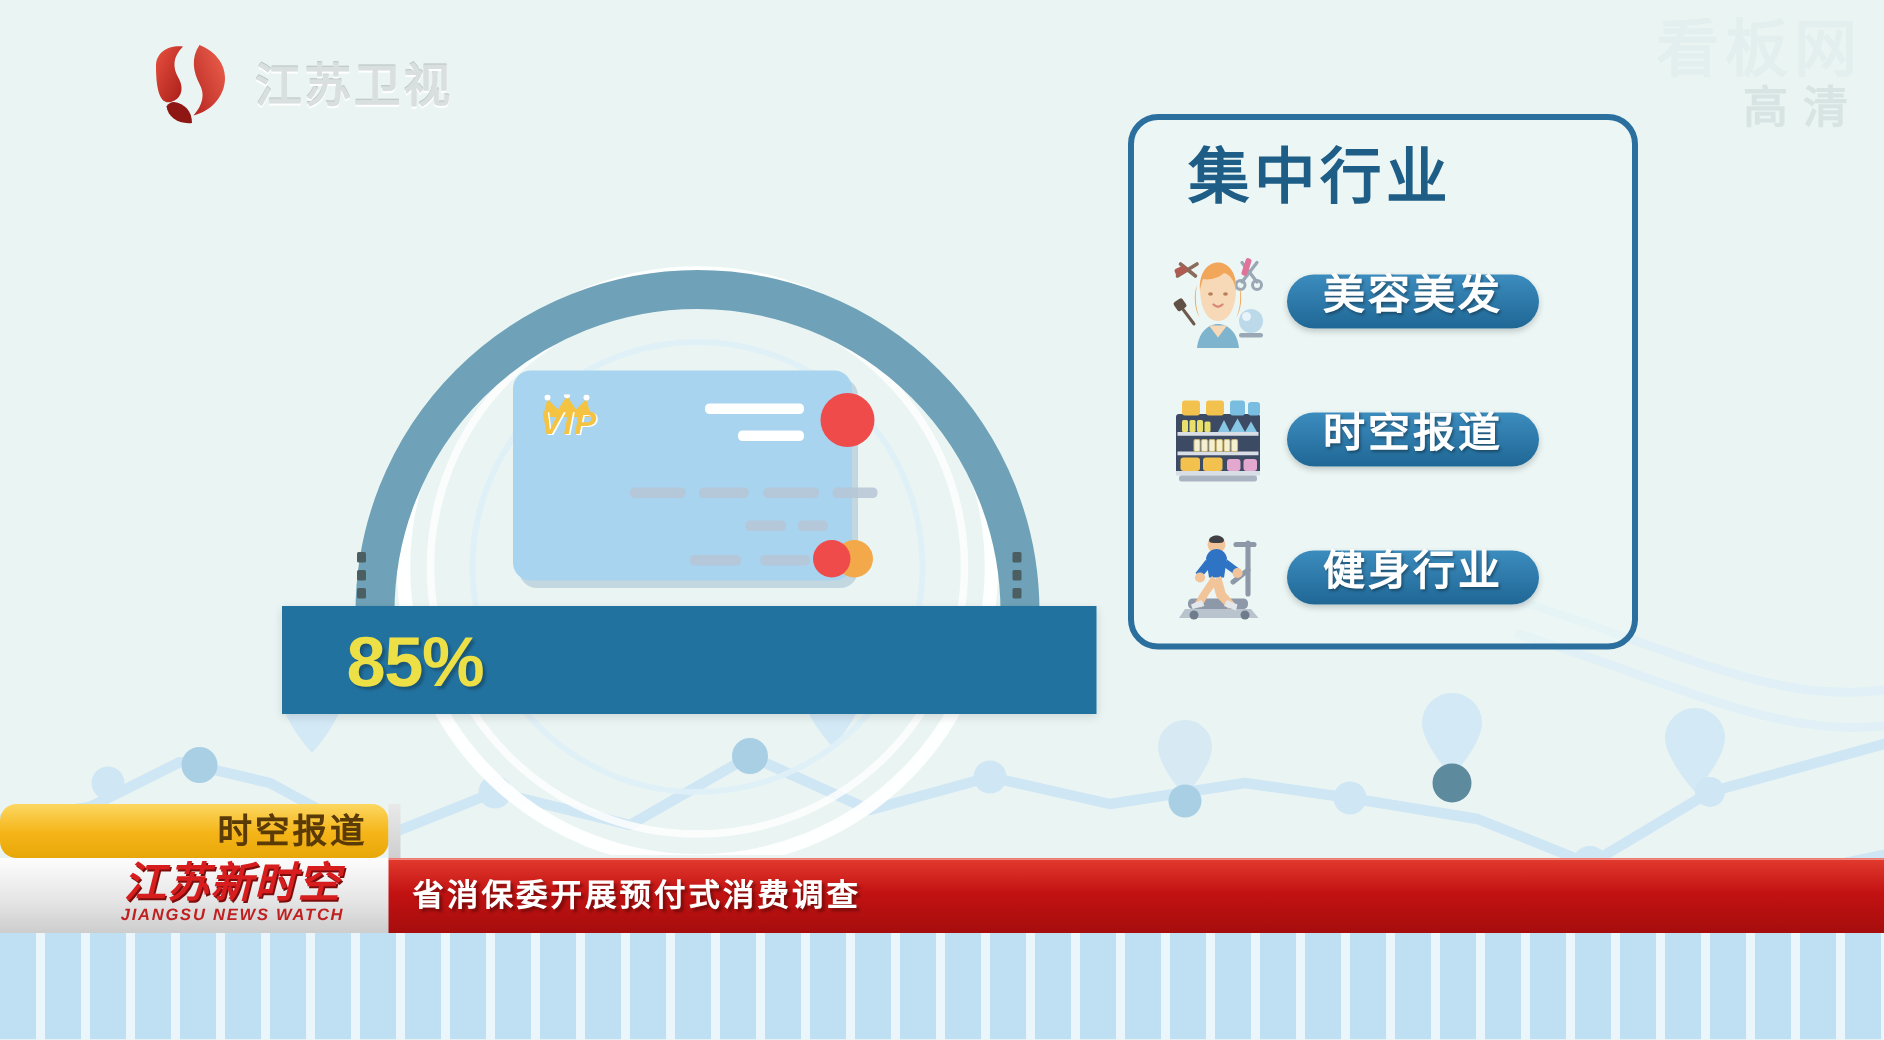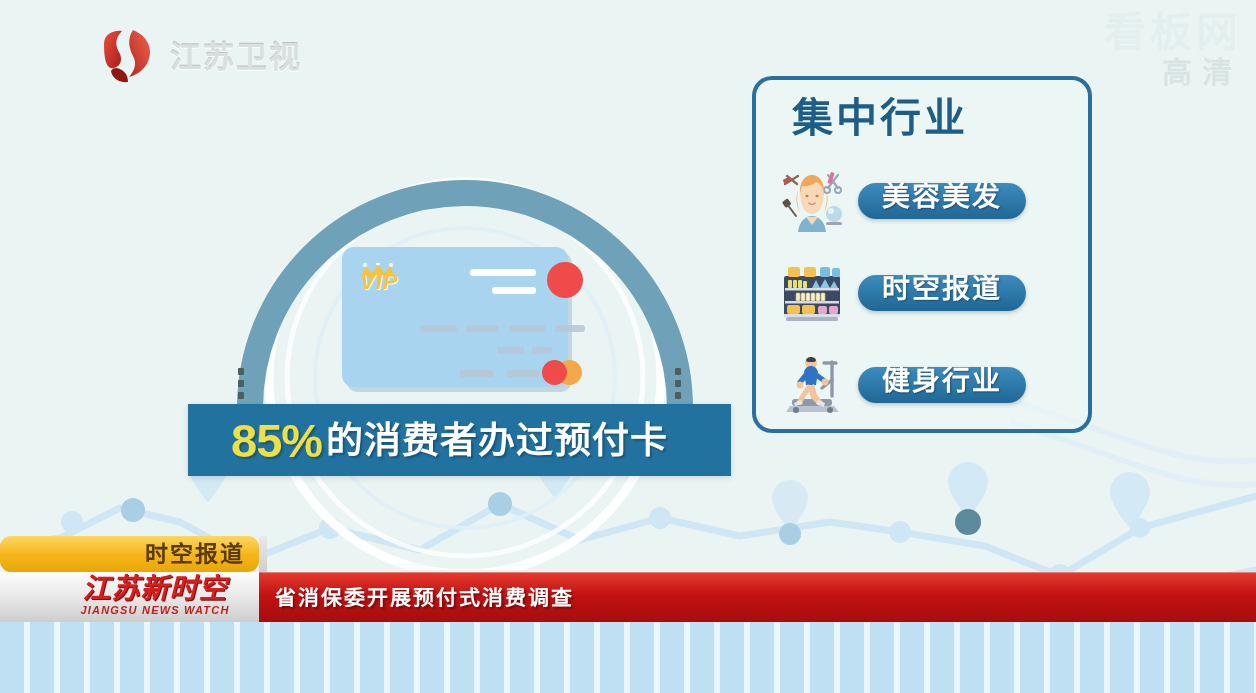--- a/index.html
+++ b/index.html
@@ -221,21 +221,20 @@
     <div class="gline g5"></div>
     <div class="gline g6"></div>
     <div class="gline g7"></div>
     <div class="gline g8"></div>
     <div class="mc r"></div>
     <div class="mc l"></div>
   </div>
 
   <div class="statbar">
     <div class="stat-num">85%</div>
-    <div class="stat-text">的消费者办过预付卡</div>
   </div>
 
   <div class="panel">
     <div class="panel-title">集中行业</div>
 
     <div class="prow r1">
       <div class="picon">
         <svg viewBox="0 0 64 62" width="64" height="62">
           <rect x="0" y="0" width="64" height="62" fill="none"></rect>
           <g stroke="#8b6b5a" stroke-width="2.4" stroke-linecap="round">

